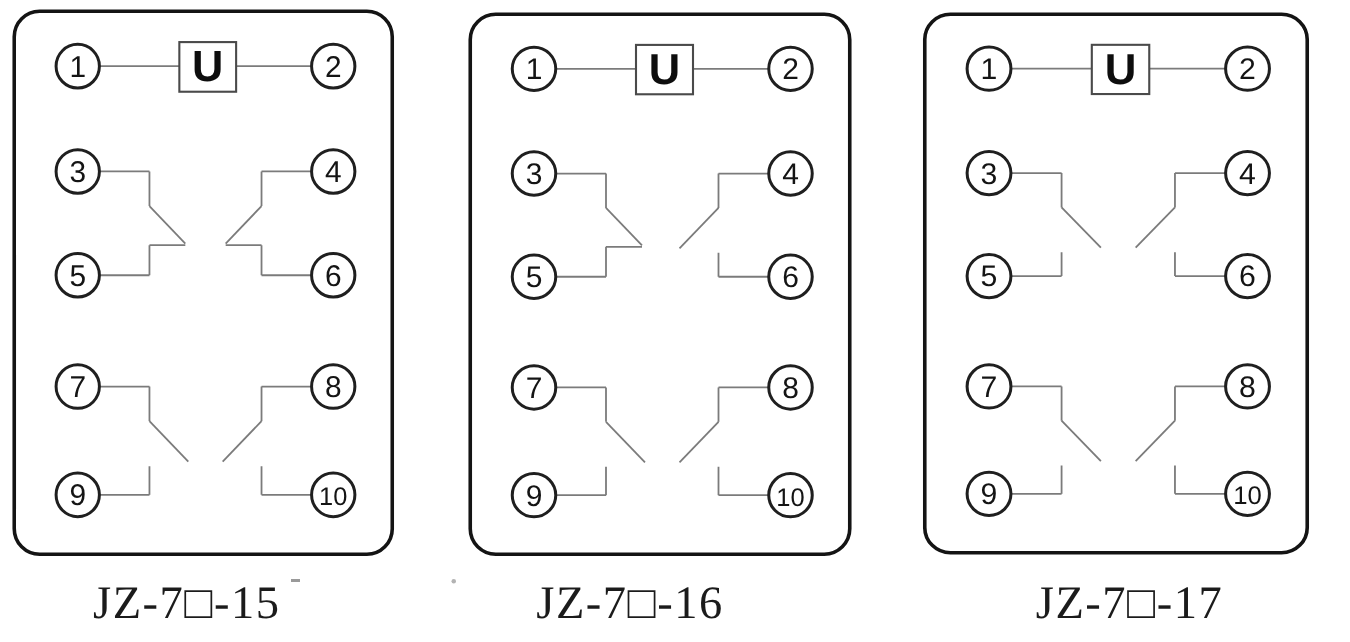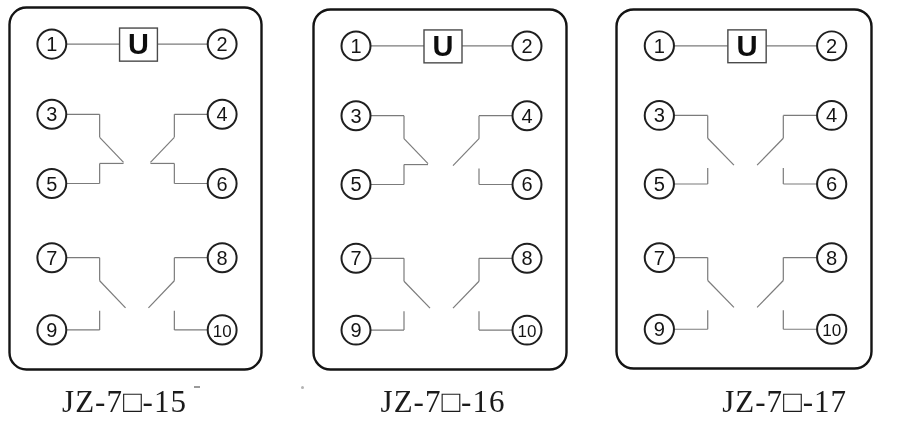--- a/index.html
+++ b/index.html
@@ -7,22 +7,22 @@
          font-family:"Liberation Sans",sans-serif;}
   .relay-box{position:absolute;}
   .relay-box svg{display:block;width:100%;height:100%;}
   .box0{left:8px;top:6px;width:255px;height:365px;}
   .box1{left:312px;top:8px;width:256px;height:363px;}
   .box2{left:615px;top:8px;width:258px;height:362px;}
   .model-label{position:absolute;top:384px;height:36px;text-align:center;
                font-family:"Liberation Serif",serif;font-size:31px;color:#1b1b1b;
                letter-spacing:1px;transform:translateX(-11px);white-space:nowrap;}
   .lbl0{left:8px;width:255px;}
-  .lbl1{left:326px;width:256px;}
-  .lbl2{left:600px;width:258px;text-align:right;}
+  .lbl1{left:303px;width:256px;}
+  .lbl2{left:635px;width:258px;}
   .artifact1{position:absolute;left:194px;top:386px;width:6px;height:2px;background:#9a9a9a;}
   .artifact2{position:absolute;left:301px;top:386px;width:3px;height:3px;background:#b3b3b3;border-radius:50%;}
   text{font-family:"Liberation Sans",sans-serif;}
 </style>
 </head>
 <body>
 
 <div id="stage">
   <div class="relay-box box0">
     <svg viewBox="0 0 256 364" preserveAspectRatio="none">

